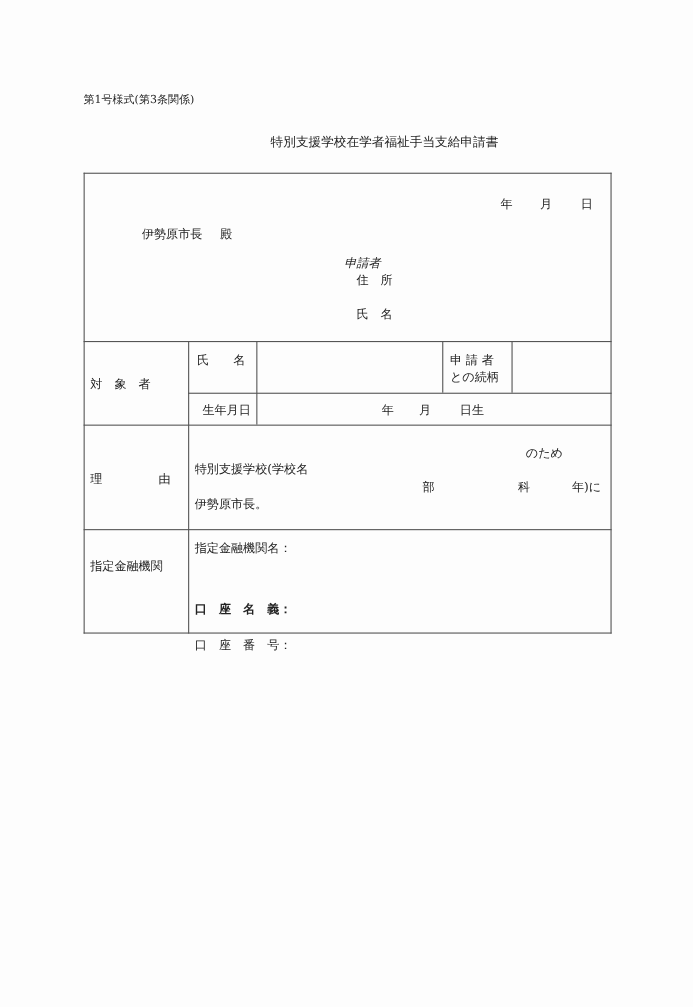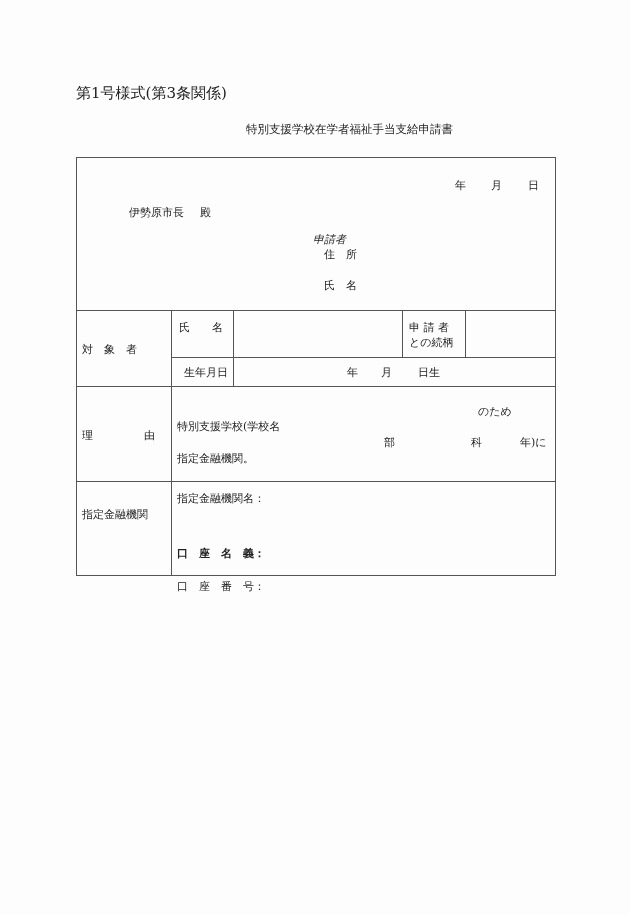--- a/index.html
+++ b/index.html
@@ -5,21 +5,21 @@
   html, body { margin:0; padding:0; }
   body { width:630px; height:915px; background:#fdfdfd; position:relative; overflow:hidden;
          font-family:"DejaVu Serif", "Liberation Serif", serif; color:#222; font-size:11px; }
   .abs { position:absolute; white-space:nowrap; }
   .hl { position:absolute; height:1px; background:#555; }
   .vl { position:absolute; width:1px; background:#555; }
 </style>
 </head>
 <body>
 
-<div class="abs" style="left:76px;top:84px;font-size:15px;">第1号様式(第3条関係)</div>
+<div class="abs" style="left:76px;top:84px;font-size:10px;">第1号様式(第3条関係)</div>
 <div class="abs" style="left:206px;top:122px;font-size:11.5px;margin-left:40px;">特別支援学校在学者福祉手当支給申請書</div>
 
 <div>
   <div class="hl" style="left:76px;top:157px;width:480px;"></div>
   <div class="hl" style="left:76px;top:310px;width:480px;"></div>
   <div class="hl" style="left:171px;top:357px;width:385px;"></div>
   <div class="hl" style="left:76px;top:386px;width:480px;"></div>
   <div class="hl" style="left:76px;top:481px;width:480px;"></div>
   <div class="hl" style="left:76px;top:575px;width:480px;"></div>
   <div class="vl" style="left:76px;top:157px;height:419px;"></div>
@@ -53,21 +53,21 @@
 </div>
 
 <div>
   <span class="abs" style="left:82px;top:428px;">理</span>
   <span class="abs" style="left:144px;top:428px;">由</span>
   <span class="abs" style="left:478px;top:404px;">のため</span>
   <span class="abs" style="left:177px;top:419px;">特別支援学校(学校名</span>
   <span class="abs" style="left:384px;top:435px;">部</span>
   <span class="abs" style="left:471px;top:435px;">科</span>
   <span class="abs" style="left:520px;top:435px;">年)に</span>
-  <span class="abs" style="left:177px;top:451px;">指定金融機関。</span>
+  <span class="abs" style="left:177px;top:451px;">伊勢原市長。</span>
 </div>
 
 <div>
   <span class="abs" style="left:82px;top:507px;">指定金融機関</span>
   <span class="abs" style="left:177px;top:491px;">指定金融機関名：</span>
   <span class="abs" style="left:177px;top:546px;font-weight:bold;">口　座　名　義：</span>
   <span class="abs" style="left:177px;top:552px;margin-top:27px;">口　座　番　号：</span>
 </div>
 
 </body></html>

